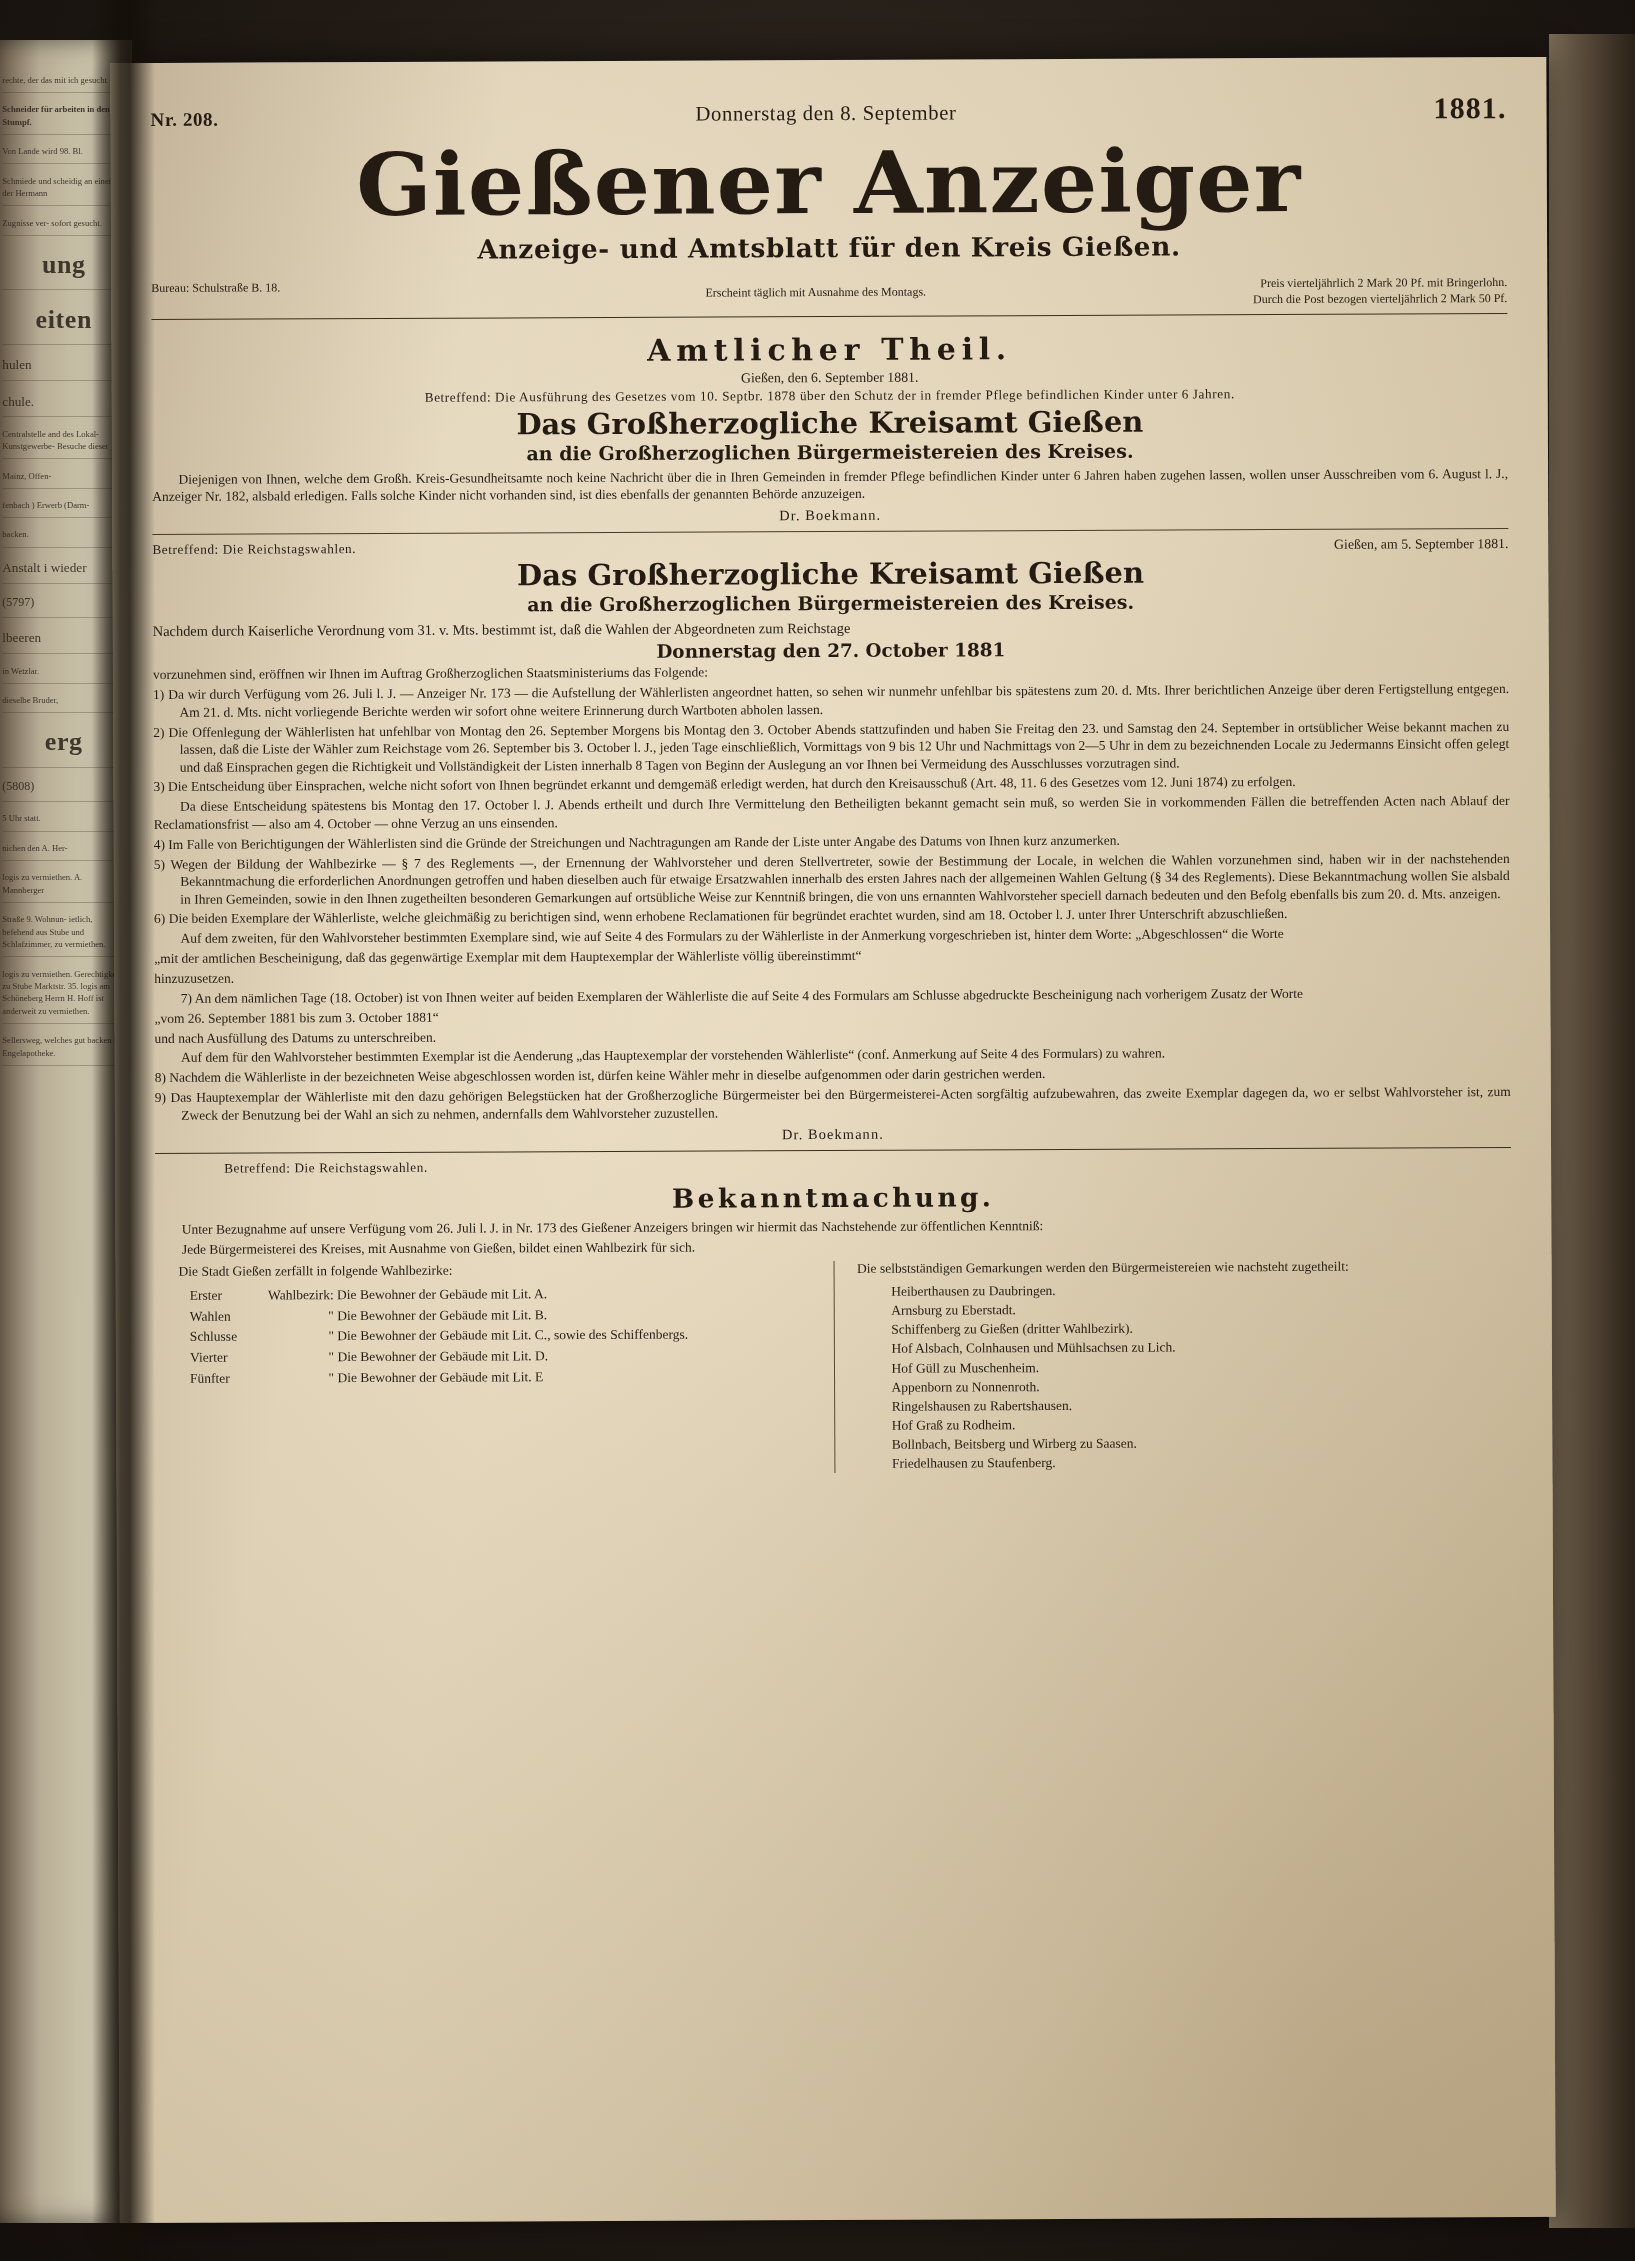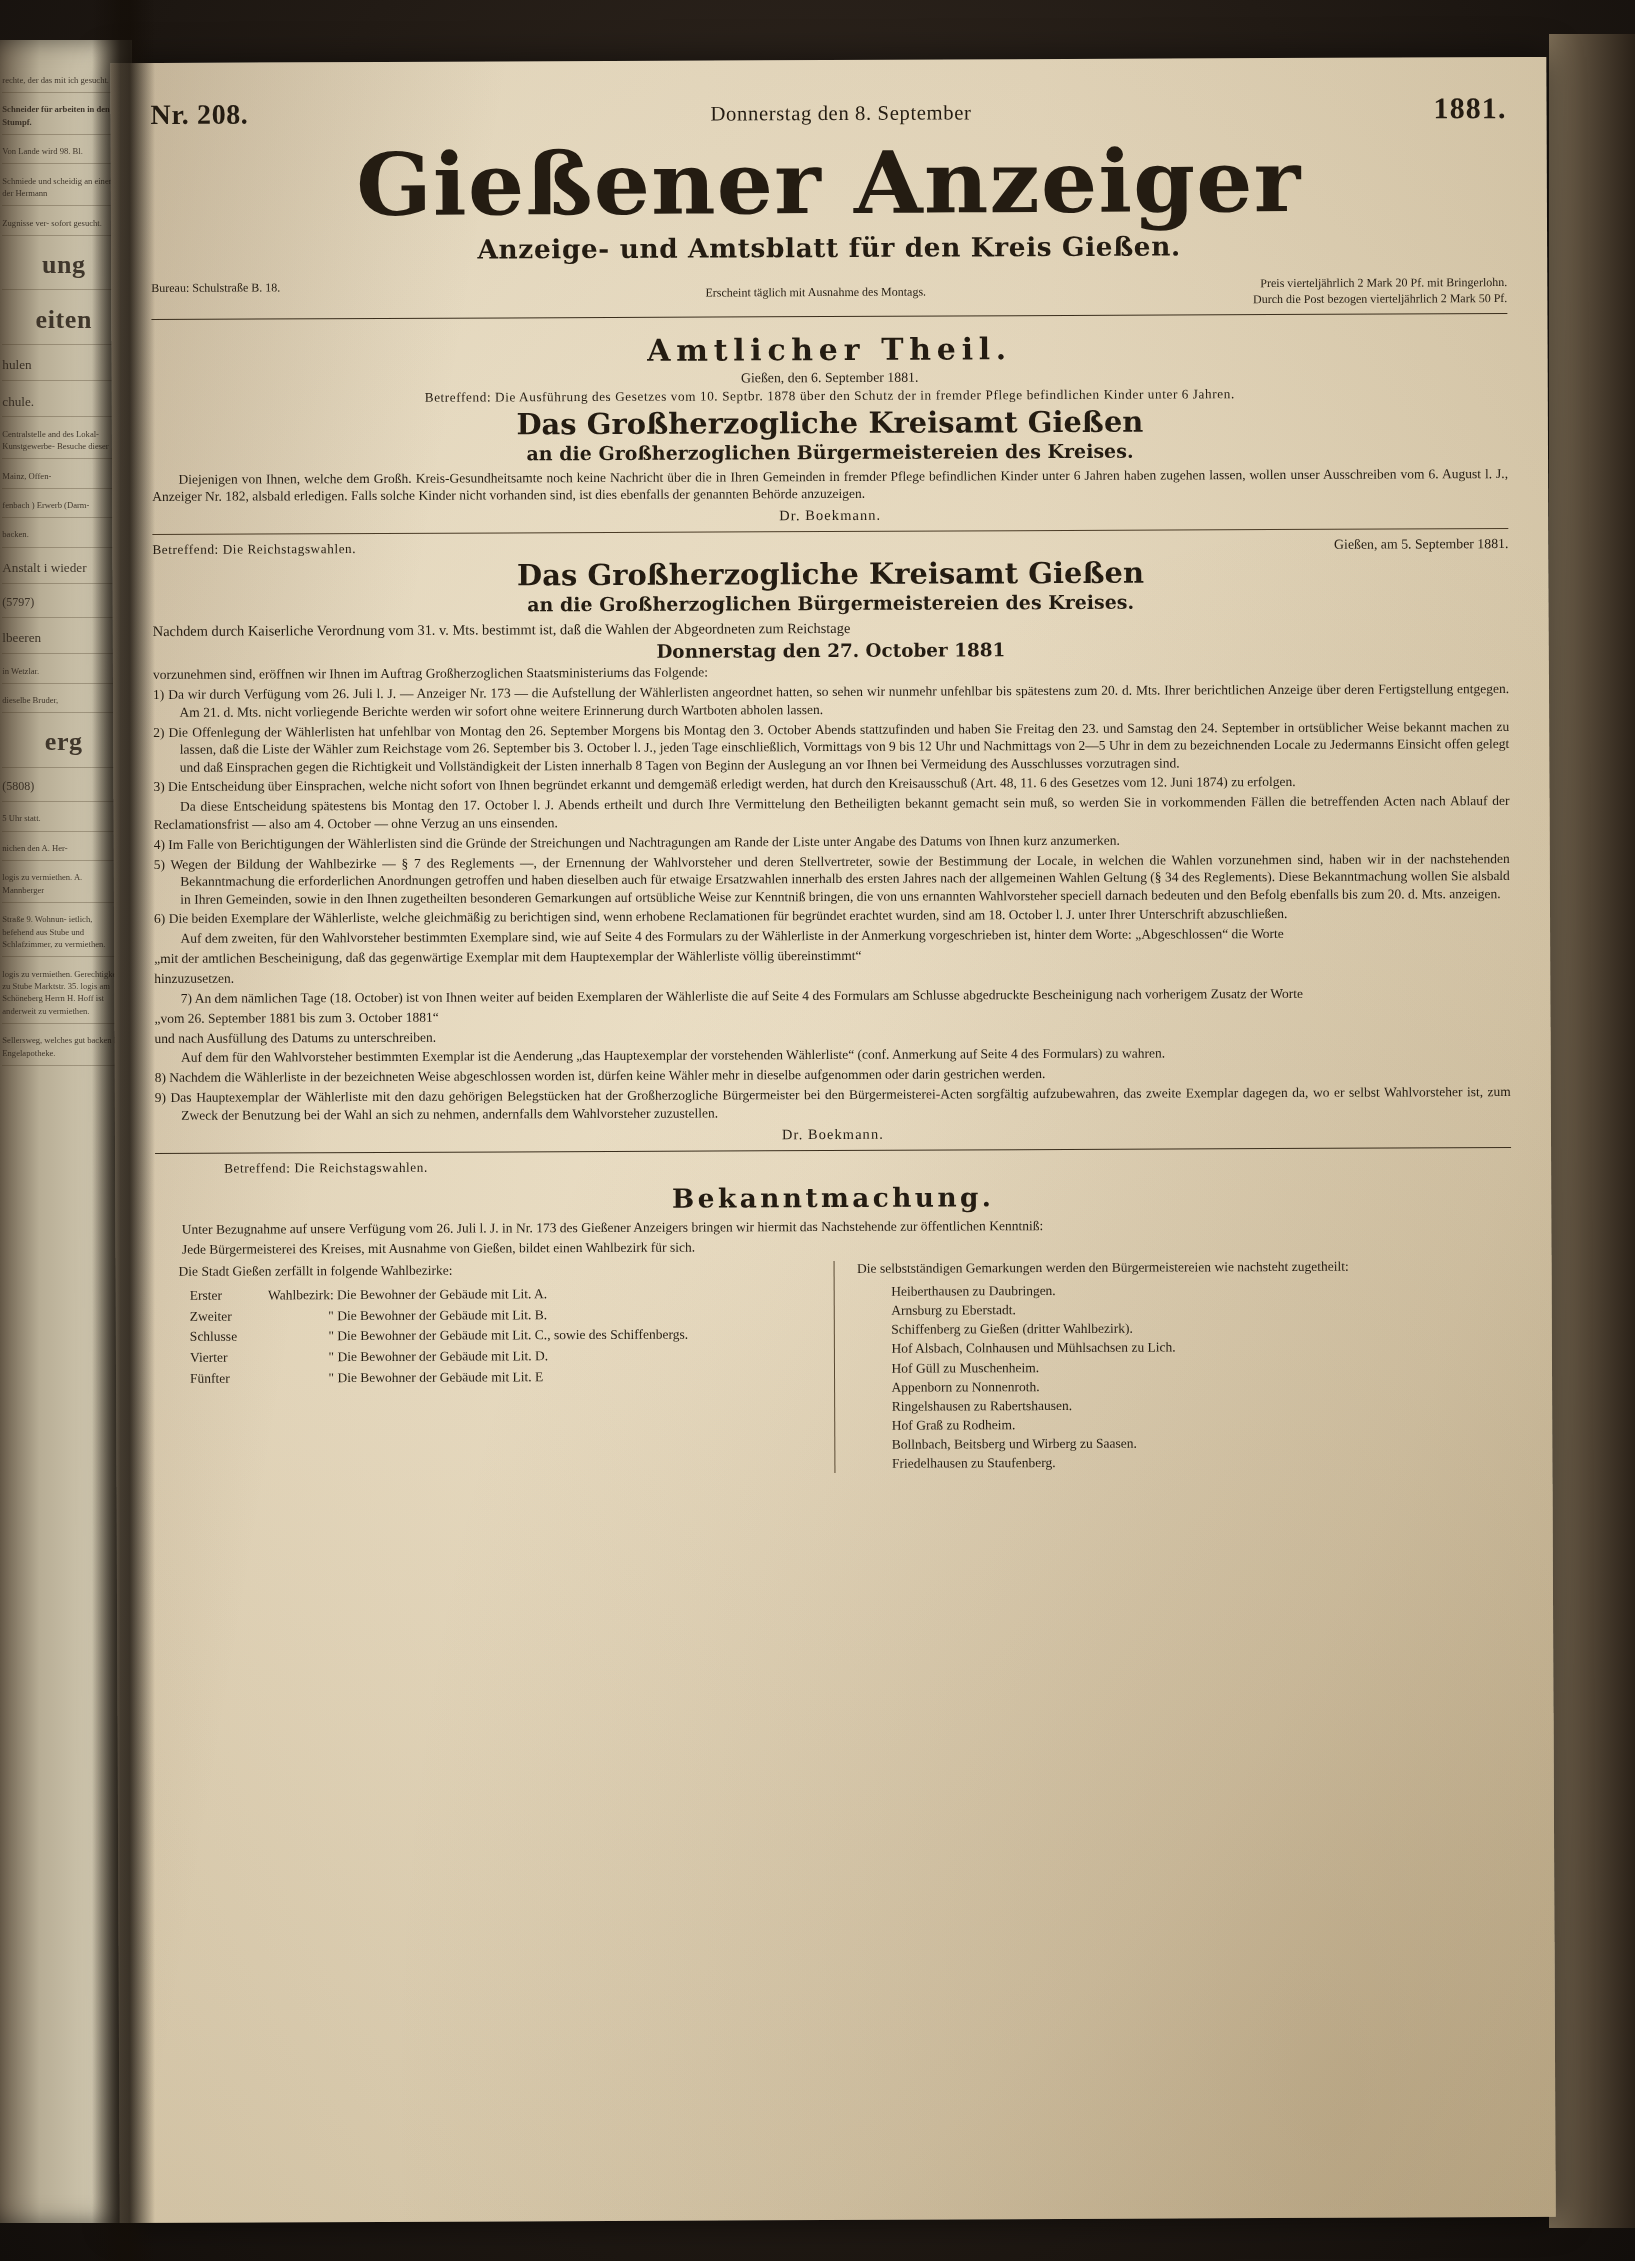--- a/index.html
+++ b/index.html
@@ -87,21 +87,21 @@
     color: #241c12;
     z-index: 2;
   }
   .head-row {
     display: flex;
     align-items: flex-end;
     justify-content: space-between;
     font-family: "Liberation Serif", serif;
   }
   .issue-no {
-    font-size: 28px;
+    font-size: 19px;
     font-weight: bold;
     letter-spacing: 0.6px;
     text-align: right;
   }
   .head-date {
     font-size: 20.7px;
     letter-spacing: 0.6px;
     padding-bottom: 3.4px;
   }
   .head-year {
@@ -347,21 +347,21 @@
         <div class="col">
           <div style="font-size:13.5px; padding-left:23px;">Die Stadt Gießen zerfällt in folgende Wahlbezirke:</div>
           <table class="dist-table">
             <tbody>
               <tr>
                 <td class="dt-ord">Erster</td>
                 <td class="dt-q">Wahlbezirk:</td>
                 <td>Die Bewohner der Gebäude mit Lit. A.</td>
               </tr>
               <tr>
-                <td class="dt-ord">Zweiter</td>
+                <td class="dt-ord">Wahlen</td>
                 <td class="dt-q">"</td>
                 <td>Die Bewohner der Gebäude mit Lit. B.</td>
               </tr>
               <tr>
                 <td class="dt-ord">Schlusse</td>
                 <td class="dt-q">"</td>
                 <td>Die Bewohner der Gebäude mit Lit. C., sowie des Schiffenbergs.</td>
               </tr>
               <tr>
                 <td class="dt-ord">Vierter</td>

